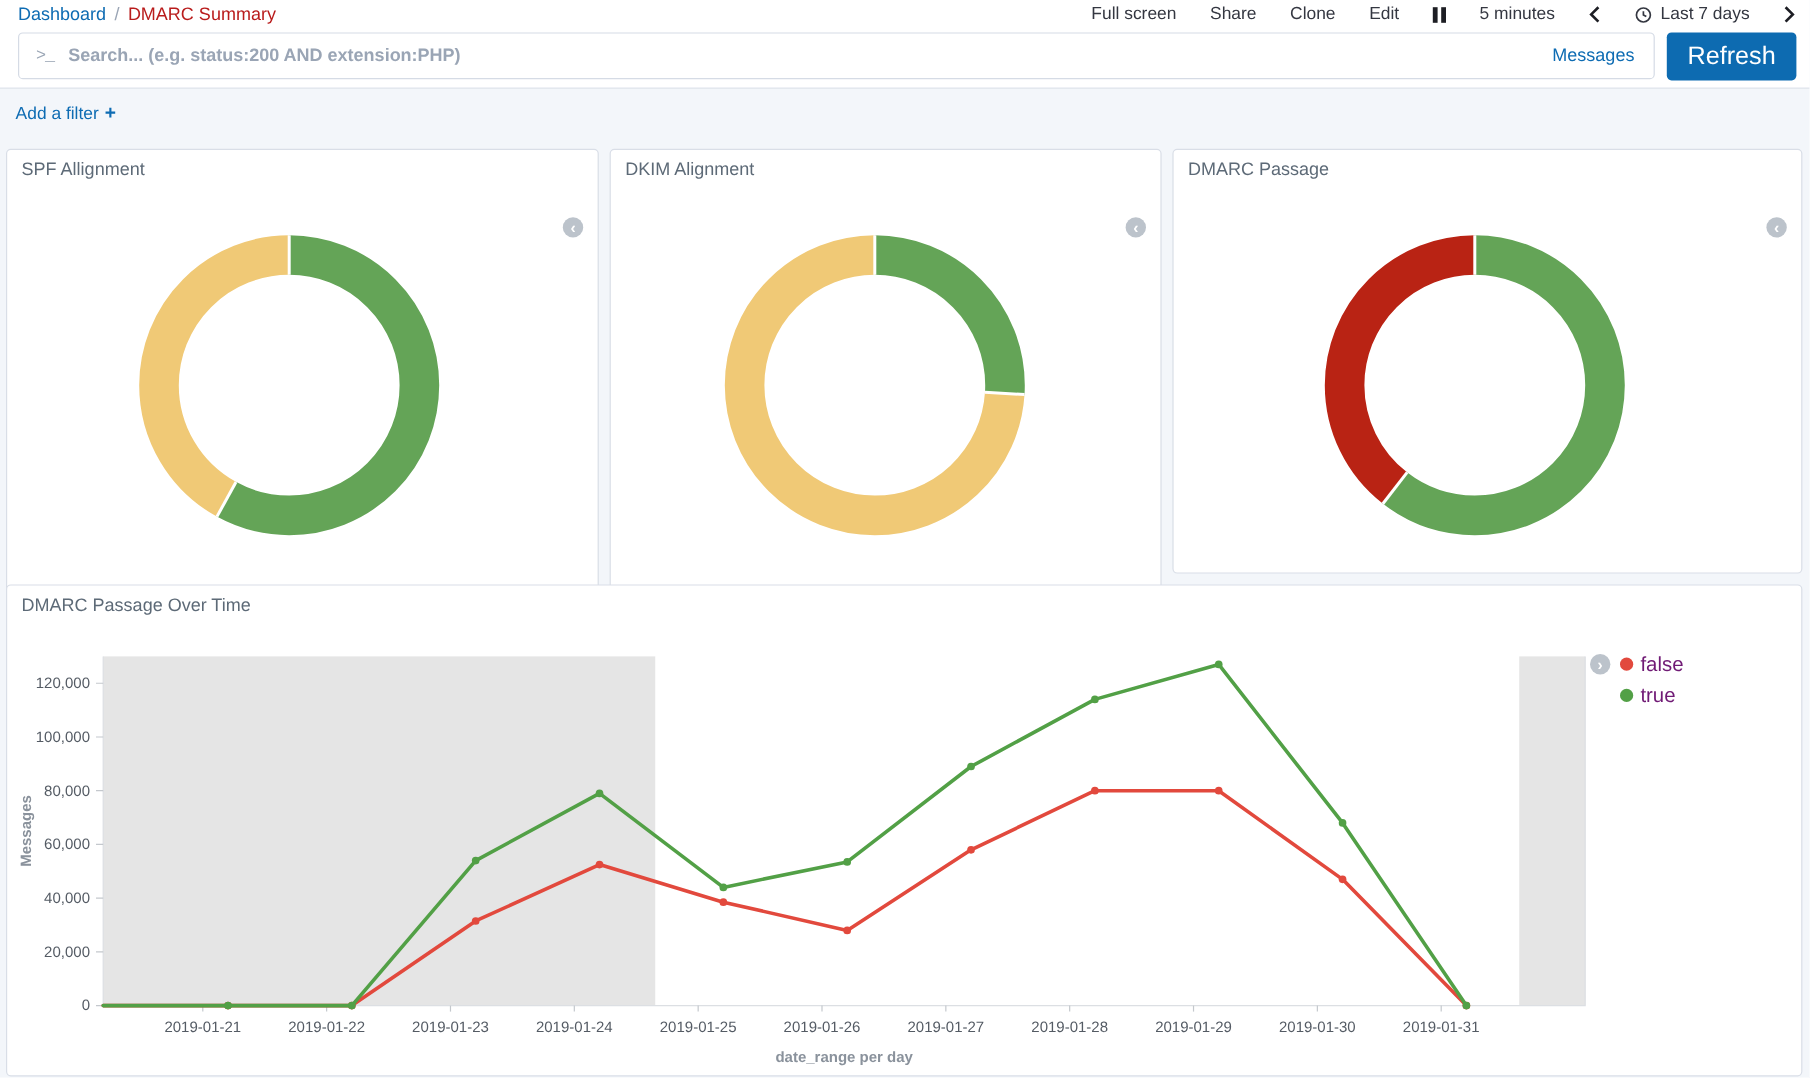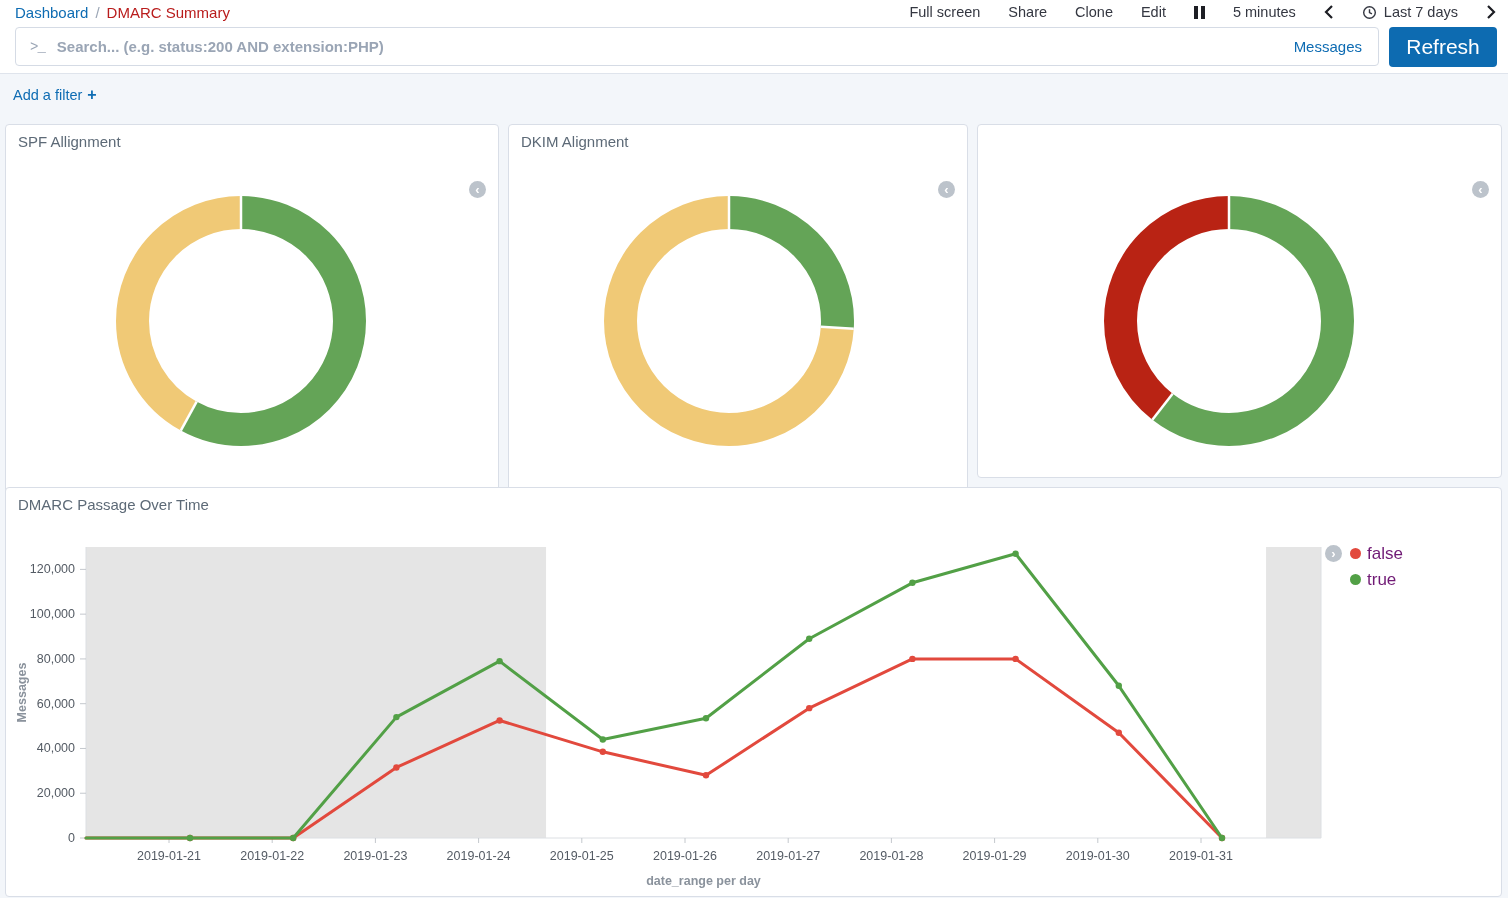--- a/index.html
+++ b/index.html
@@ -139,20 +139,21 @@
           <g transform="rotate(-90 130 130)">
             <circle cx="130" cy="130" r="108.5" fill="none" stroke="#64a457" stroke-width="33" stroke-dasharray="177.2486575155361 681.7256058289851" stroke-dashoffset="0"></circle>
             <circle cx="130" cy="130" r="108.5" fill="none" stroke="#f0c976" stroke-width="33" stroke-dasharray="504.47694831344893 681.7256058289851" stroke-dashoffset="-177.2486575155361"></circle>
           </g>
           <line x1="130" y1="38" x2="130" y2="5" stroke="#fff" stroke-width="2.5"></line>
           <line x1="221.818459015401" y1="135.77672779669683" x2="254.75334105353394" y2="137.84881494116416" stroke="#fff" stroke-width="2.5"></line>
         </svg>
     </section>
 
     <section class="panel" id="panel-dmarc">
+      <h2>DMARC Passage</h2>
       <span class="collapse donut-collapse">‹</span>
       <svg class="donut" id="donut-2" width="260" height="260" viewBox="0 0 260 260">
           <g transform="rotate(-90 130 130)">
             <circle cx="130" cy="130" r="108.5" fill="none" stroke="#64a457" stroke-width="33" stroke-dasharray="412.44399152653597 681.7256058289851" stroke-dashoffset="0"></circle>
             <circle cx="130" cy="130" r="108.5" fill="none" stroke="#b92314" stroke-width="33" stroke-dasharray="269.2816143024491 681.7256058289851" stroke-dashoffset="-412.44399152653597"></circle>
           </g>
           <line x1="130" y1="38" x2="130" y2="5" stroke="#fff" stroke-width="2.5"></line>
           <line x1="73.61255106392619" y1="202.69426113856355" x2="53.386618293377964" y2="228.76937654696133" stroke="#fff" stroke-width="2.5"></line>
         </svg>
     </section>

